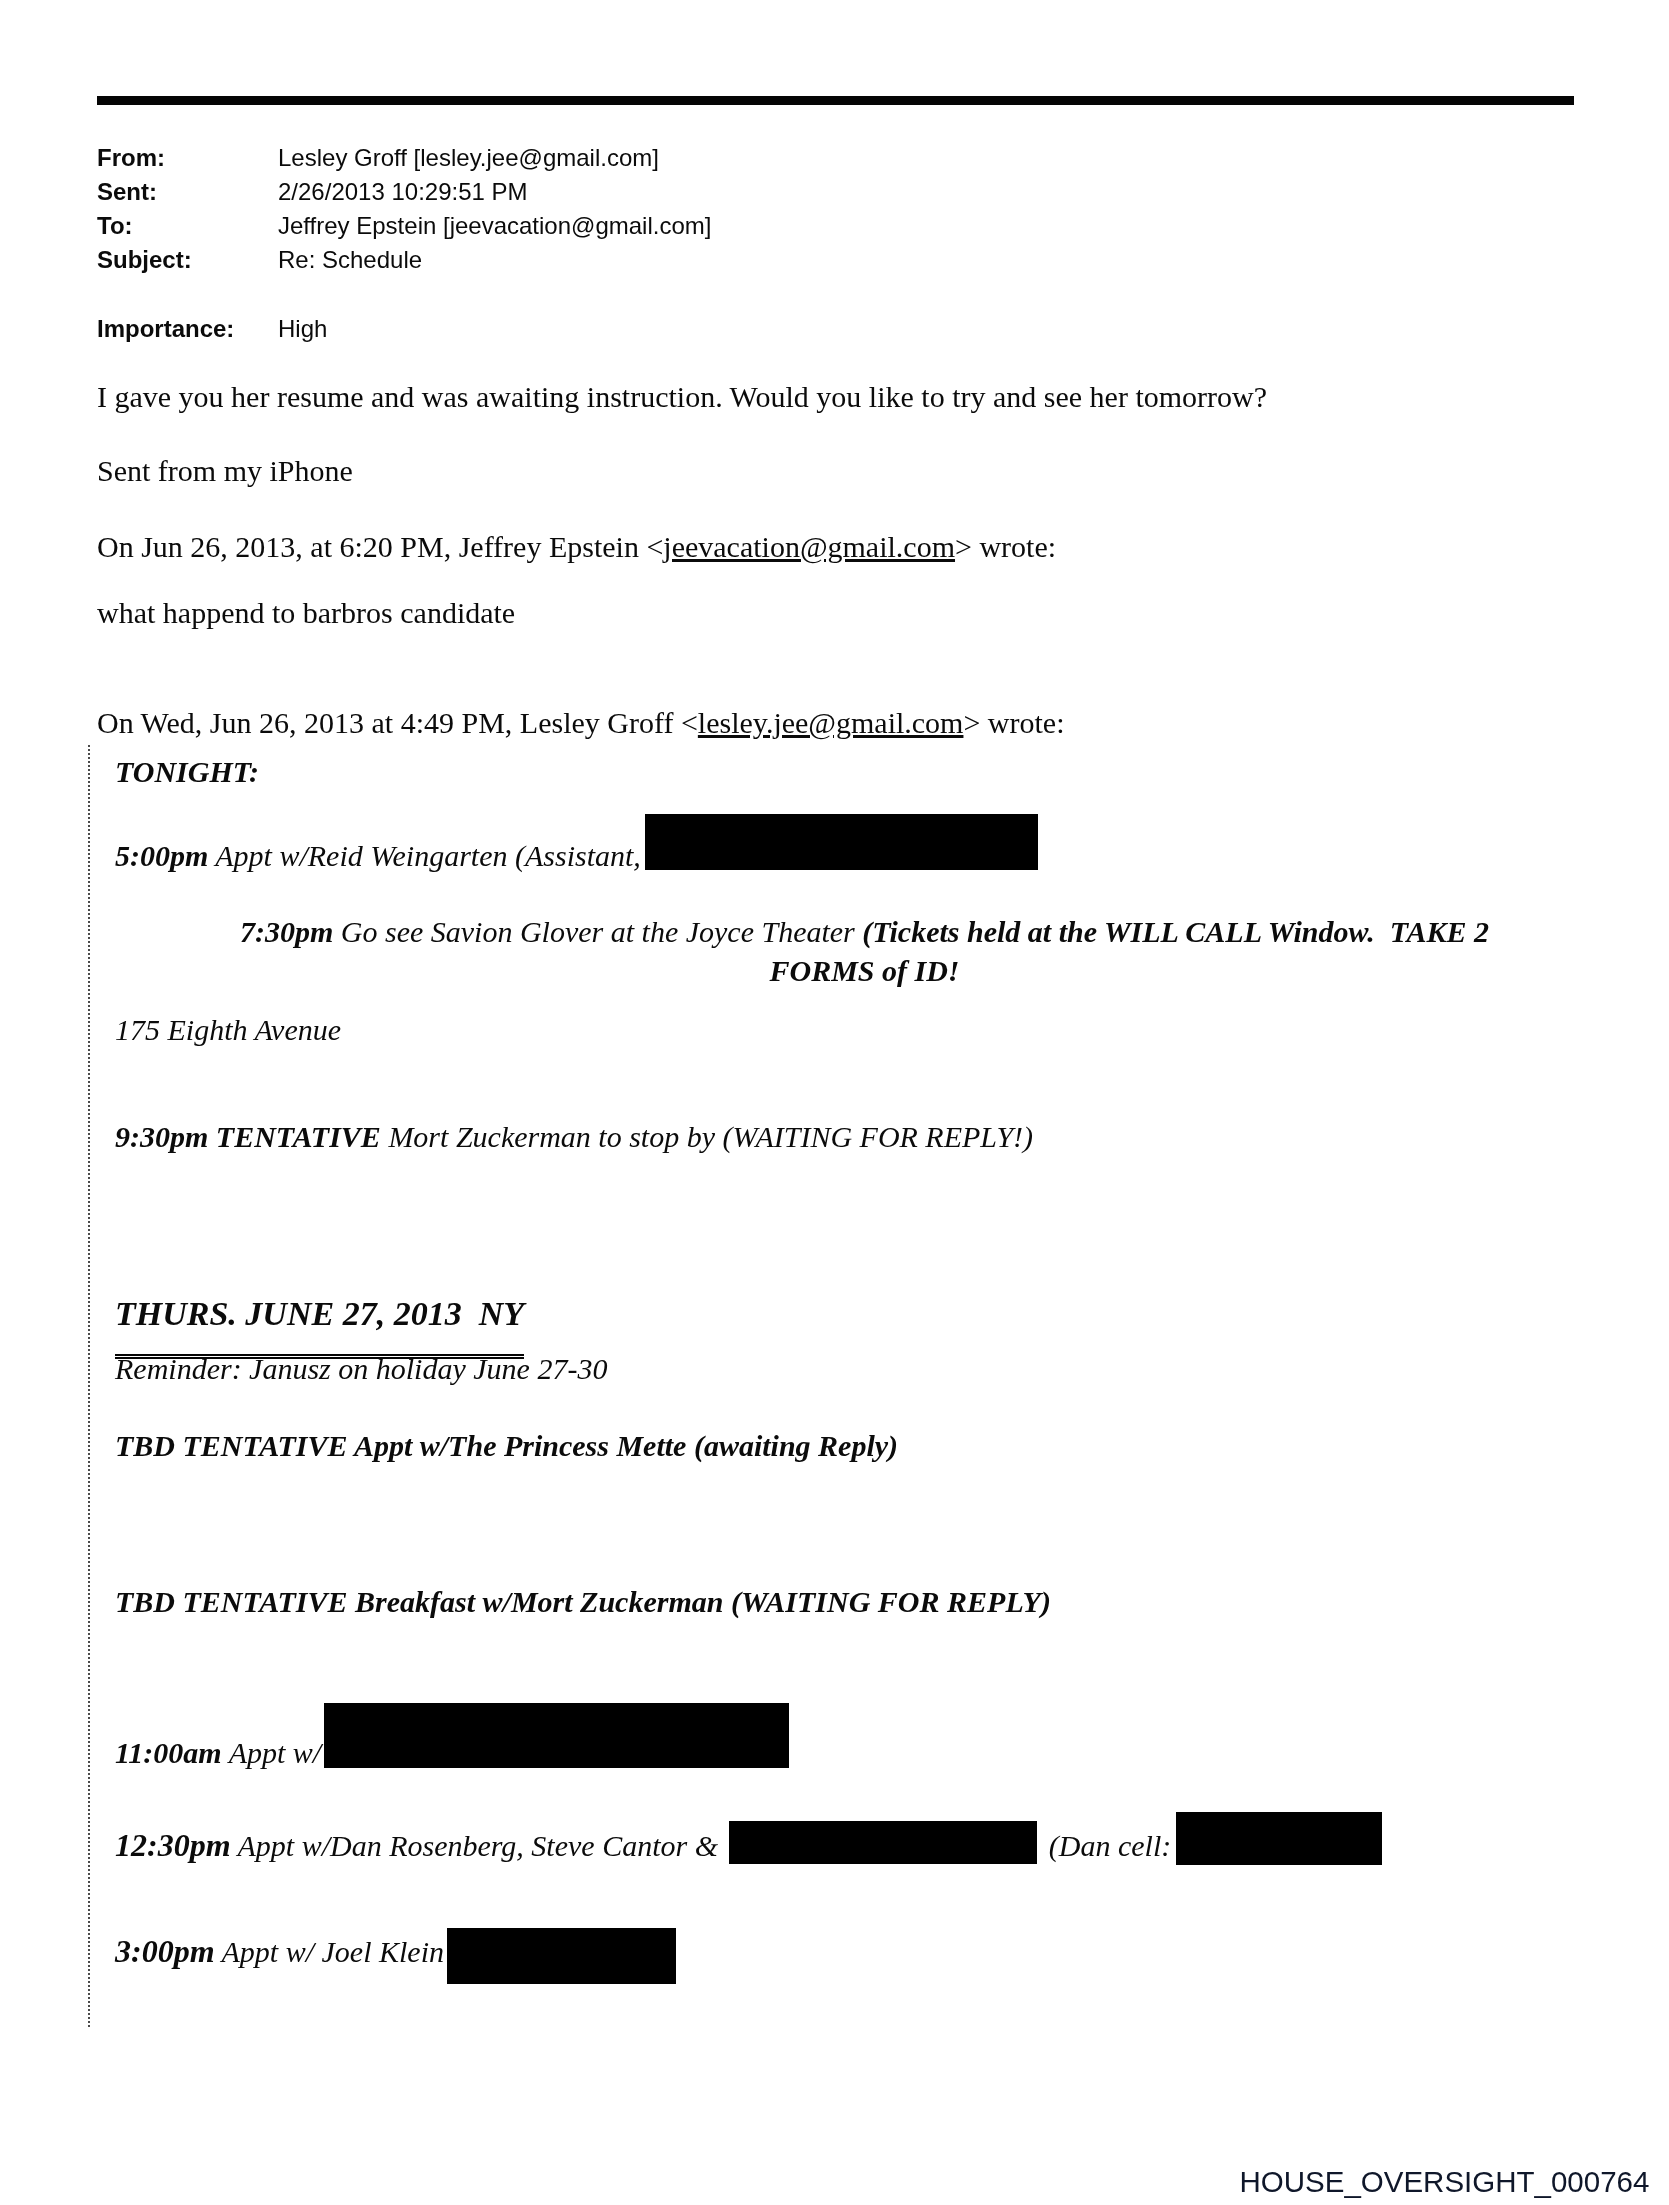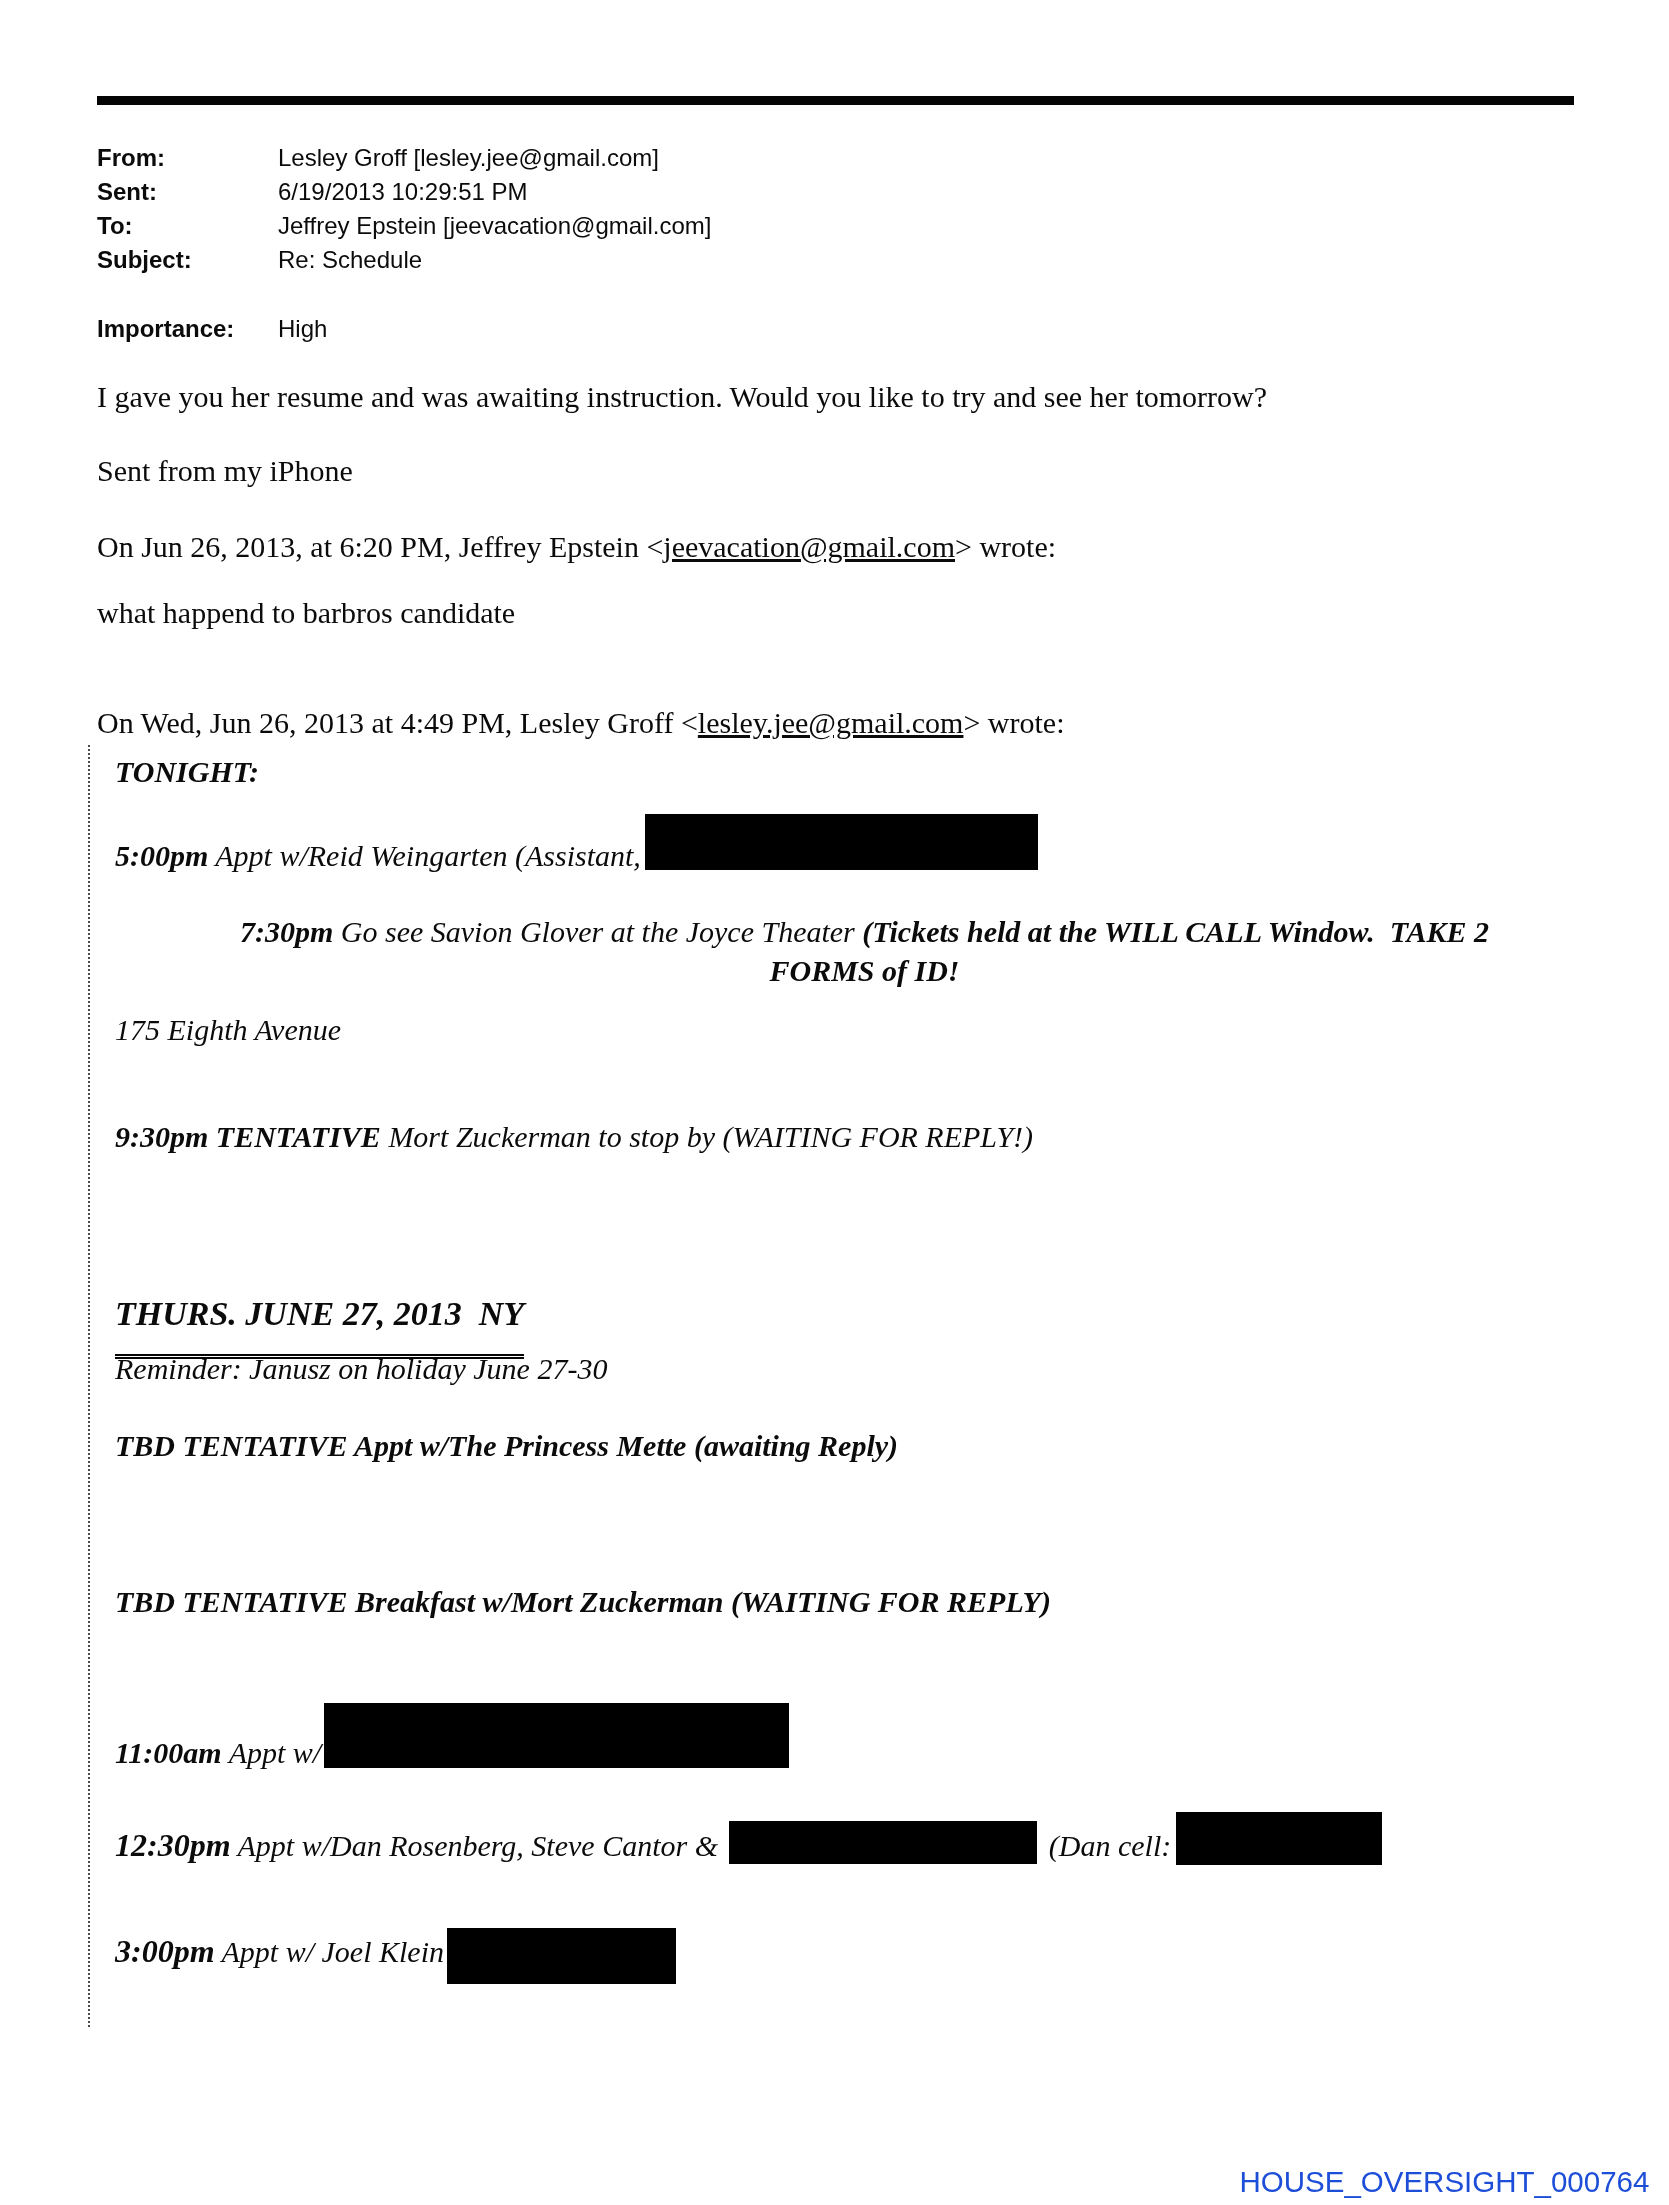--- a/index.html
+++ b/index.html
@@ -21,34 +21,34 @@
   .em-underline{text-decoration:underline;}
   
   .quote-border{left:88px;top:745px;height:1282px;width:0;border-left:2.6px dotted #4a4a4a;}
   .sched{font-size:30px;font-style:italic;line-height:1.25;white-space:nowrap;text-align:center;}
   .t{font-weight:bold;}
   .bi{font-weight:bold;font-style:italic;}
   .day-head{font-size:34px;font-weight:bold;font-style:italic;}
   .day-head .u2{display:inline-block;border-bottom:5.9px double #050505;padding-bottom:18px;}
   .redaction{display:inline-block;background:#000;}
   
-  .footer{font-family:"Liberation Sans", sans-serif;font-size:29.5px;color:#1d4ed8;white-space:nowrap;}
+  .footer{font-family:"Liberation Sans", sans-serif;font-size:29.5px;color:#0f172a;white-space:nowrap;}
 </style>
 </head>
 <body>
 
 <div class="abs top-rule"></div>
 
 <div class="abs hdr" style="top:145px;">
   <span class="lbl">From:</span>
   <span class="val">Lesley Groff [lesley.jee@gmail.com]</span>
 </div>
 <div class="abs hdr" style="top:179px;">
   <span class="lbl">Sent:</span>
-  <span class="val">6/19/2013 10:29:51 PM</span>
+  <span class="val">2/26/2013 10:29:51 PM</span>
 </div>
 <div class="abs hdr" style="top:213px;">
   <span class="lbl">To:</span>
   <span class="val">Jeffrey Epstein [jeevacation@gmail.com]</span>
 </div>
 <div class="abs hdr" style="top:247px;">
   <span class="lbl">Subject:</span>
   <span class="val">Re: Schedule</span>
 </div>
 <div class="abs hdr" style="top:316px;">

